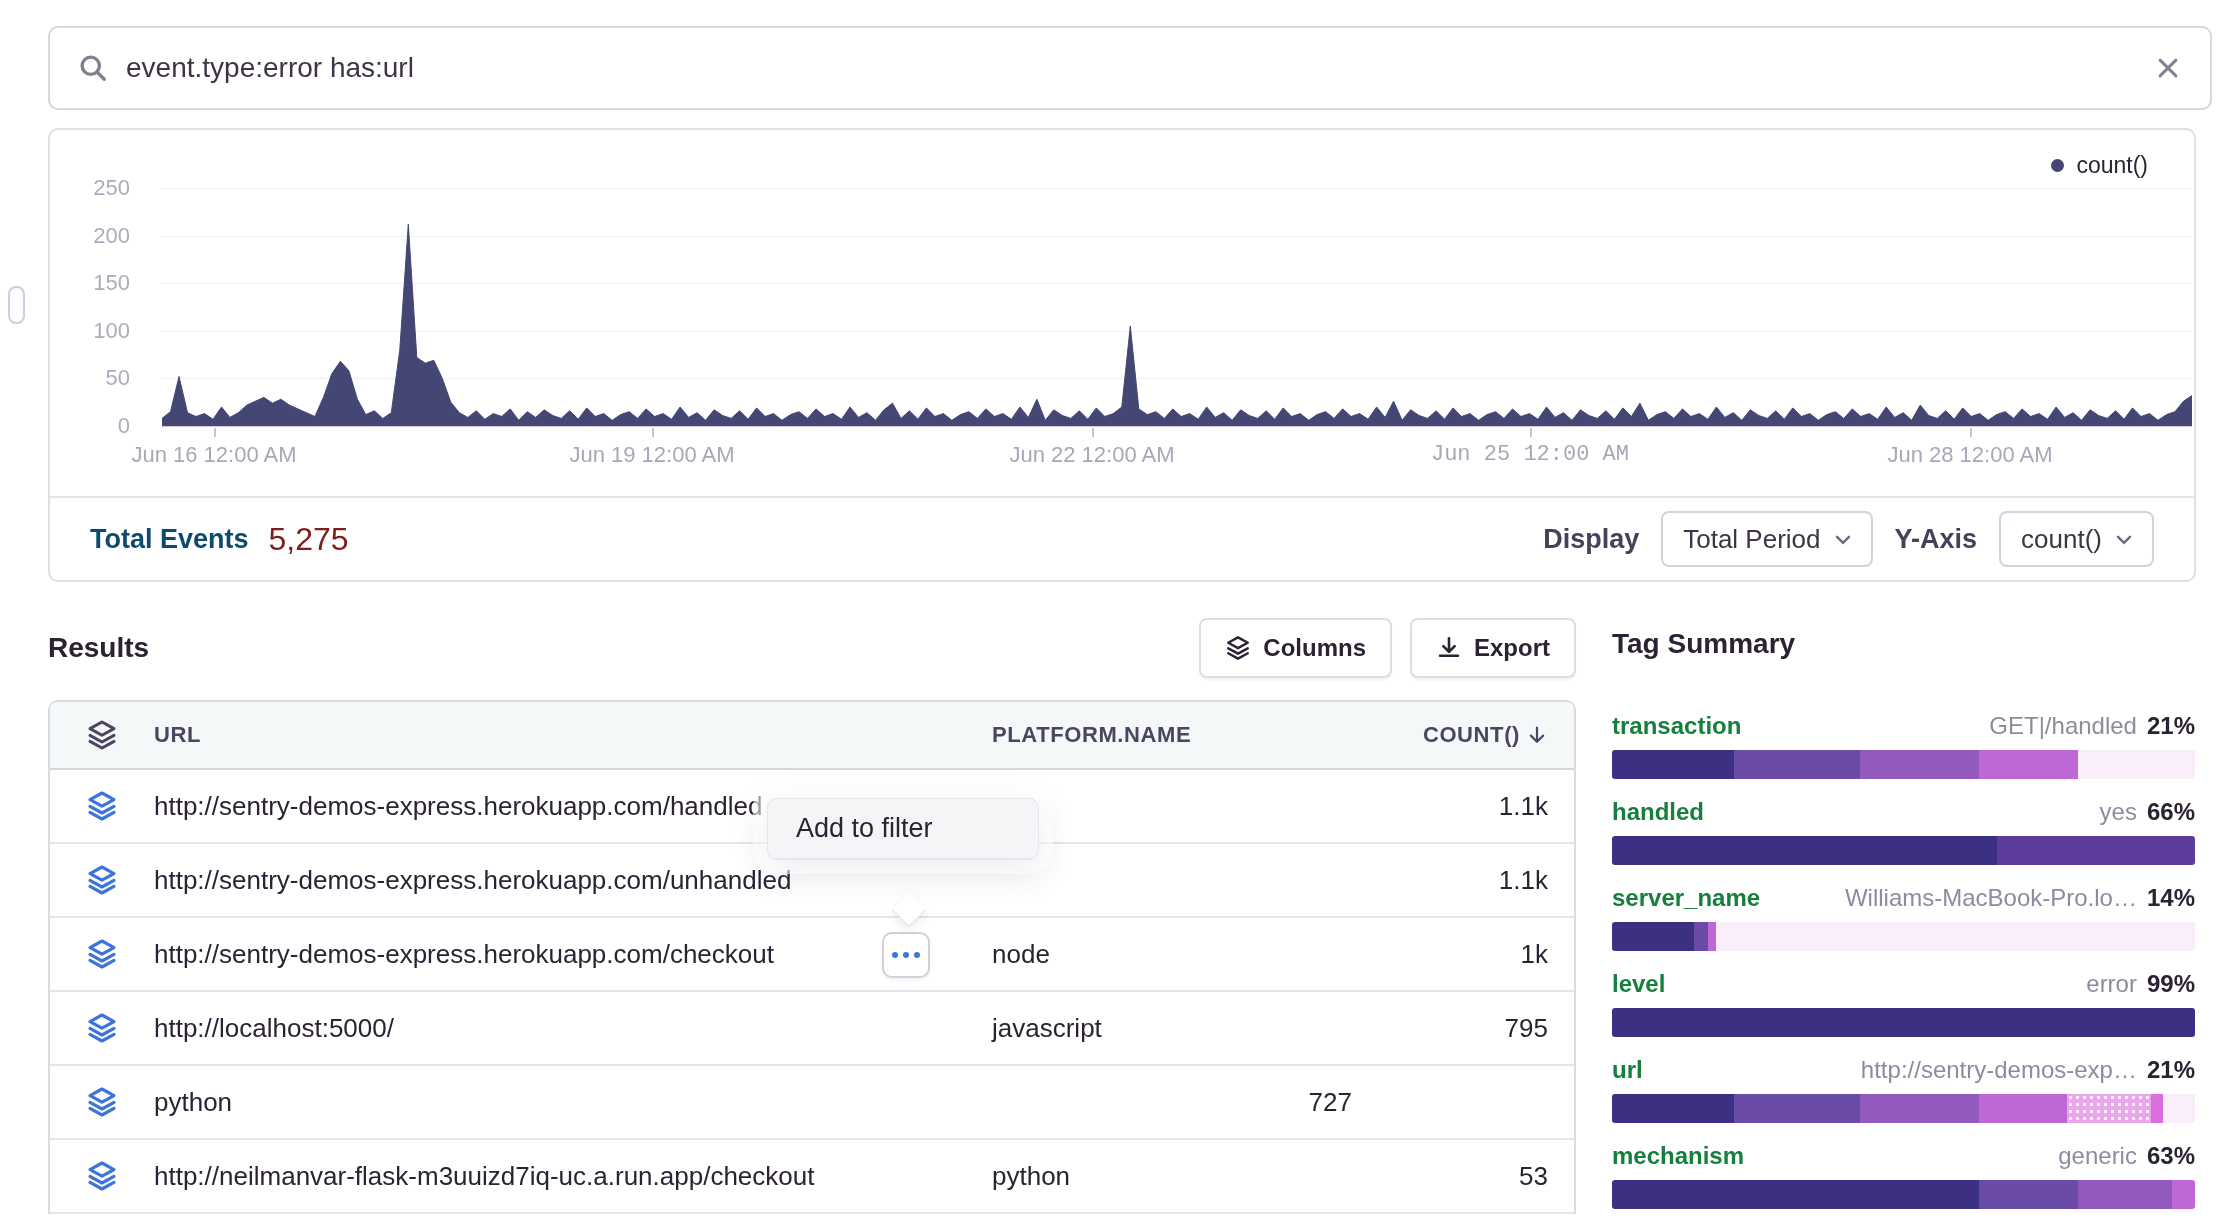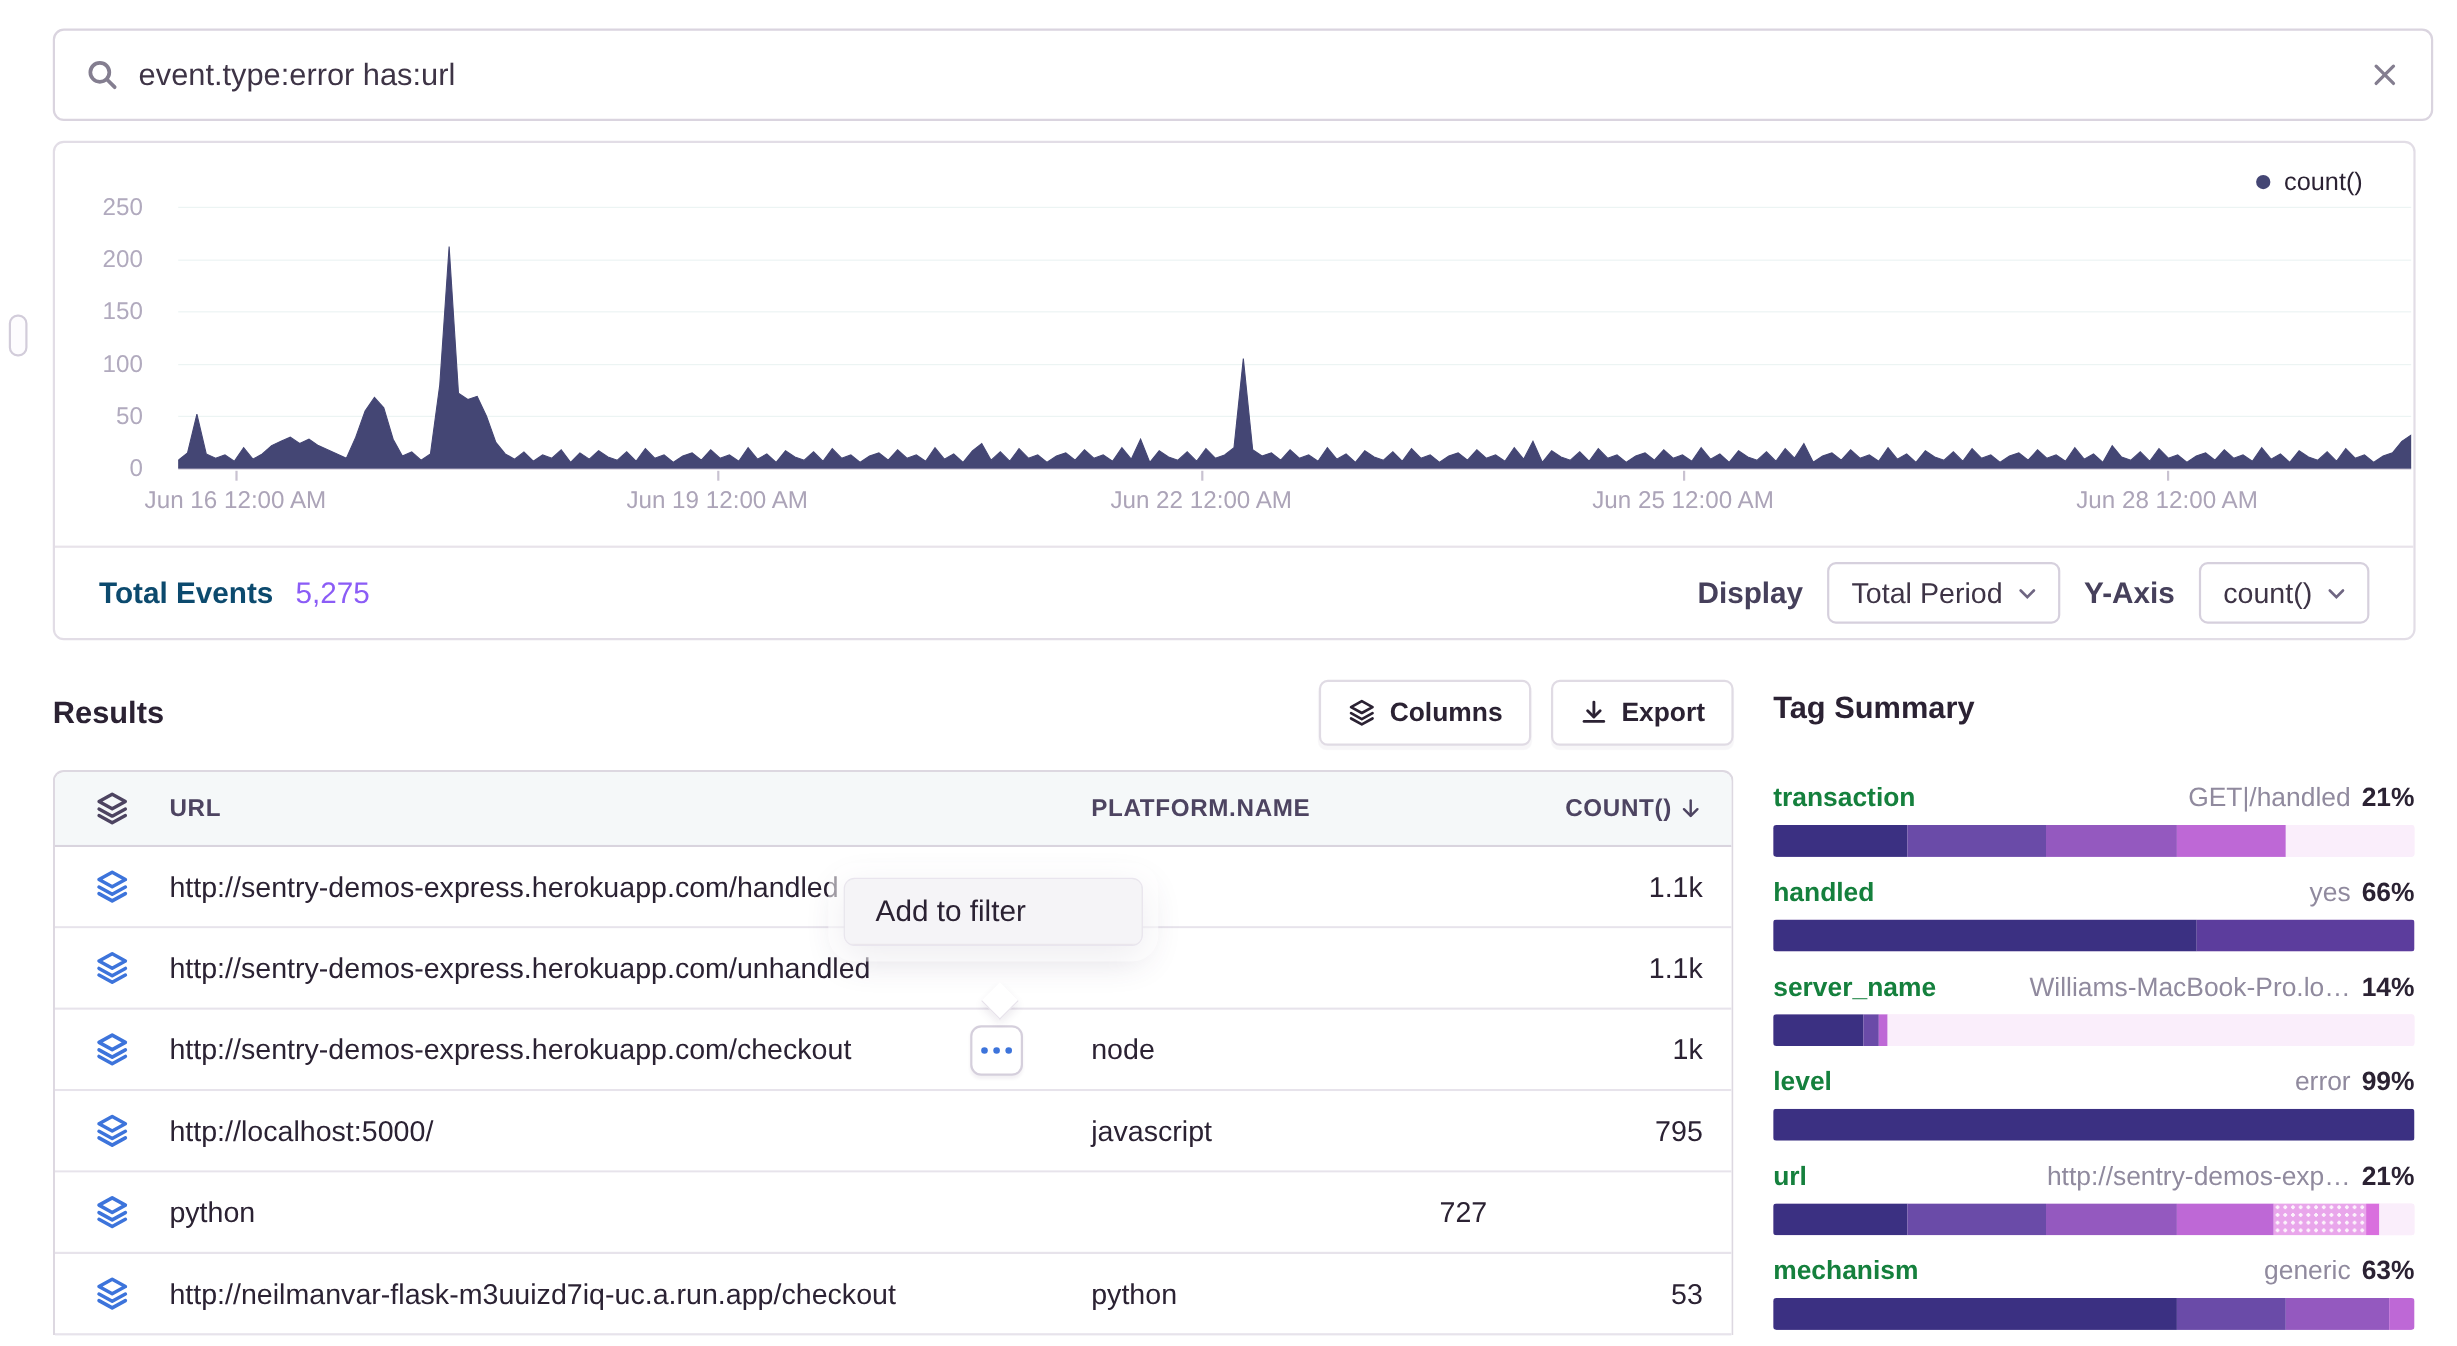--- a/index.html
+++ b/index.html
@@ -27,21 +27,21 @@
   .gridline { position:absolute; left:112px; width:2030px; height:1px; background:#EAF3F2; }
   .axis-line { position:absolute; left:112px; width:2030px; height:2px; background:#D3CCDA; }
   .ylab { position:absolute; left:16px; width:64px; text-align:right; font-size:22px; color:#B1AABE; }
   .xtick { position:absolute; width:2px; height:9px; background:#C9C2D1; top:298px; }
   .xlab { position:absolute; top:312px; width:220px; margin-left:-110px; text-align:center;
     font-size:22px; color:#ACA4B8; }
   #plot-svg { position:absolute; left:112px; top:42px; }
   #chart-footer { position:absolute; left:0; bottom:0; width:100%; height:84px;
     border-top:2px solid #E8E3EA; display:flex; align-items:center; padding:0 40px; }
   #chart-footer .tl { font-size:27px; font-weight:bold; color:#0c4a6e; }
-  #chart-footer .tv { font-size:27px; color:#8b5cf6; margin-left:20px; }
+  #chart-footer .tv { font-size:32px; color:#7f1d1d; margin-left:20px; }
   #footer-controls { margin-left:auto; display:flex; align-items:center; gap:22px; }
   #footer-controls .flab { font-size:27px; font-weight:bold; color:#46405B; }
   .dd-btn { height:56px; background:#fff; border:2px solid #D6D0DD; border-radius:8px;
     display:flex; align-items:center; gap:14px; padding:0 20px; font-size:26px; color:#3E3446;
     cursor:pointer; font-family:inherit; }
 
   
   #results-title { left:48px; top:632px; font-size:28px; font-weight:bold; color:#2B2233; }
   #results-buttons { left:48px; top:618px; width:1528px; display:flex; justify-content:flex-end; gap:18px; }
   .tool-btn { height:60px; background:#fff; border:2px solid #E0DBE4; border-radius:8px;
@@ -138,21 +138,21 @@
         <path d="M0,254L0.0,246.4L8.5,239.7L17.0,204.5L25.5,240.7L34.0,244.5L42.5,241.6L51.0,247.3L59.5,235.0L67.9,245.4L76.4,240.7L84.9,233.1L93.4,229.2L101.9,225.4L110.4,231.2L118.9,227.3L127.4,233.1L135.9,236.9L144.4,240.7L152.9,244.5L161.4,225.4L169.9,201.6L178.4,189.3L186.9,198.8L195.4,227.3L203.8,242.6L212.3,238.8L220.8,246.4L229.3,240.7L237.8,177.8L246.3,52.2L254.8,185.5L263.3,191.2L271.8,188.3L280.3,206.4L288.8,230.2L297.3,240.7L305.8,245.4L314.3,238.8L322.8,247.3L331.3,241.6L339.7,244.5L348.2,236.9L356.7,248.3L365.2,239.7L373.7,245.4L382.2,237.8L390.7,243.5L399.2,246.4L407.7,238.8L416.2,247.3L424.7,235.9L433.2,244.5L441.7,241.6L450.2,248.3L458.7,242.6L467.2,239.7L475.6,246.4L484.1,236.9L492.6,244.5L501.1,241.6L509.6,247.3L518.1,235.0L526.6,245.4L535.1,240.7L543.6,248.3L552.1,237.8L560.6,243.5L569.1,246.4L577.6,238.8L586.1,247.3L594.6,235.9L603.1,244.5L611.5,241.6L620.0,248.3L628.5,242.6L637.0,239.7L645.5,246.4L654.0,236.9L662.5,244.5L671.0,241.6L679.5,247.3L688.0,235.0L696.5,245.4L705.0,240.7L713.5,248.3L722.0,237.8L730.5,231.2L739.0,246.4L747.4,238.8L755.9,247.3L764.4,235.9L772.9,244.5L781.4,241.6L789.9,248.3L798.4,242.6L806.9,239.7L815.4,246.4L823.9,236.9L832.4,244.5L840.9,241.6L849.4,247.3L857.9,235.0L866.4,245.4L874.9,227.3L883.3,248.3L891.8,237.8L900.3,243.5L908.8,246.4L917.3,238.8L925.8,247.3L934.3,235.9L942.8,244.5L951.3,241.6L959.8,235.0L968.3,154.0L976.8,236.9L985.3,242.6L993.8,239.7L1002.3,246.4L1010.8,236.9L1019.2,244.5L1027.7,241.6L1036.2,247.3L1044.7,235.0L1053.2,245.4L1061.7,240.7L1070.2,248.3L1078.7,237.8L1087.2,243.5L1095.7,246.4L1104.2,238.8L1112.7,247.3L1121.2,235.9L1129.7,244.5L1138.2,241.6L1146.7,248.3L1155.1,242.6L1163.6,239.7L1172.1,246.4L1180.6,236.9L1189.1,244.5L1197.6,241.6L1206.1,247.3L1214.6,235.0L1223.1,245.4L1231.6,229.2L1240.1,248.3L1248.6,237.8L1257.1,243.5L1265.6,246.4L1274.1,238.8L1282.6,247.3L1291.0,235.9L1299.5,244.5L1308.0,241.6L1316.5,248.3L1325.0,242.6L1333.5,239.7L1342.0,246.4L1350.5,236.9L1359.0,244.5L1367.5,241.6L1376.0,247.3L1384.5,235.0L1393.0,245.4L1401.5,240.7L1410.0,248.3L1418.5,237.8L1426.9,243.5L1435.4,246.4L1443.9,238.8L1452.4,247.3L1460.9,235.9L1469.4,244.5L1477.9,231.2L1486.4,248.3L1494.9,242.6L1503.4,239.7L1511.9,246.4L1520.4,236.9L1528.9,244.5L1537.4,241.6L1545.9,247.3L1554.4,235.0L1562.8,245.4L1571.3,240.7L1579.8,248.3L1588.3,237.8L1596.8,243.5L1605.3,246.4L1613.8,238.8L1622.3,247.3L1630.8,235.9L1639.3,244.5L1647.8,241.6L1656.3,248.3L1664.8,242.6L1673.3,239.7L1681.8,246.4L1690.3,236.9L1698.7,244.5L1707.2,241.6L1715.7,247.3L1724.2,235.0L1732.7,245.4L1741.2,240.7L1749.7,248.3L1758.2,233.1L1766.7,243.5L1775.2,246.4L1783.7,238.8L1792.2,247.3L1800.7,235.9L1809.2,244.5L1817.7,241.6L1826.2,248.3L1834.6,242.6L1843.1,239.7L1851.6,246.4L1860.1,236.9L1868.6,244.5L1877.1,241.6L1885.6,247.3L1894.1,235.0L1902.6,245.4L1911.1,240.7L1919.6,248.3L1928.1,237.8L1936.6,243.5L1945.1,246.4L1953.6,238.8L1962.1,247.3L1970.5,235.9L1979.0,244.5L1987.5,241.6L1996.0,248.3L2004.5,242.6L2013.0,239.7L2021.5,229.2L2030.0,223.5L2030,254Z" fill="#444674" stroke="#444674" stroke-width="1"></path>
       </svg>
     <div id="xaxis-layer">
         <div class="xtick" style="left: 164px;"></div>
         <div class="xlab" style="left: 164px;">Jun 16 12:00 AM</div>
         <div class="xtick" style="left: 602px;"></div>
         <div class="xlab" style="left: 602px;">Jun 19 12:00 AM</div>
         <div class="xtick" style="left: 1042px;"></div>
         <div class="xlab" style="left: 1042px;">Jun 22 12:00 AM</div>
         <div class="xtick" style="left: 1480px;"></div>
-        <div class="xlab" style="left: 1480px;">Jun 25 12:00 AM</div>
+        <div class="xlab" style="left: 1480px; font-family: Liberation Mono, monospace;">Jun 25 12:00 AM</div>
         <div class="xtick" style="left: 1920px;"></div>
         <div class="xlab" style="left: 1920px;">Jun 28 12:00 AM</div>
       </div>
 
     <div id="chart-footer">
       <span class="tl">Total Events</span>
       <span class="tv">5,275</span>
       <div id="footer-controls">
         <span class="flab">Display</span>
         <button class="dd-btn">

